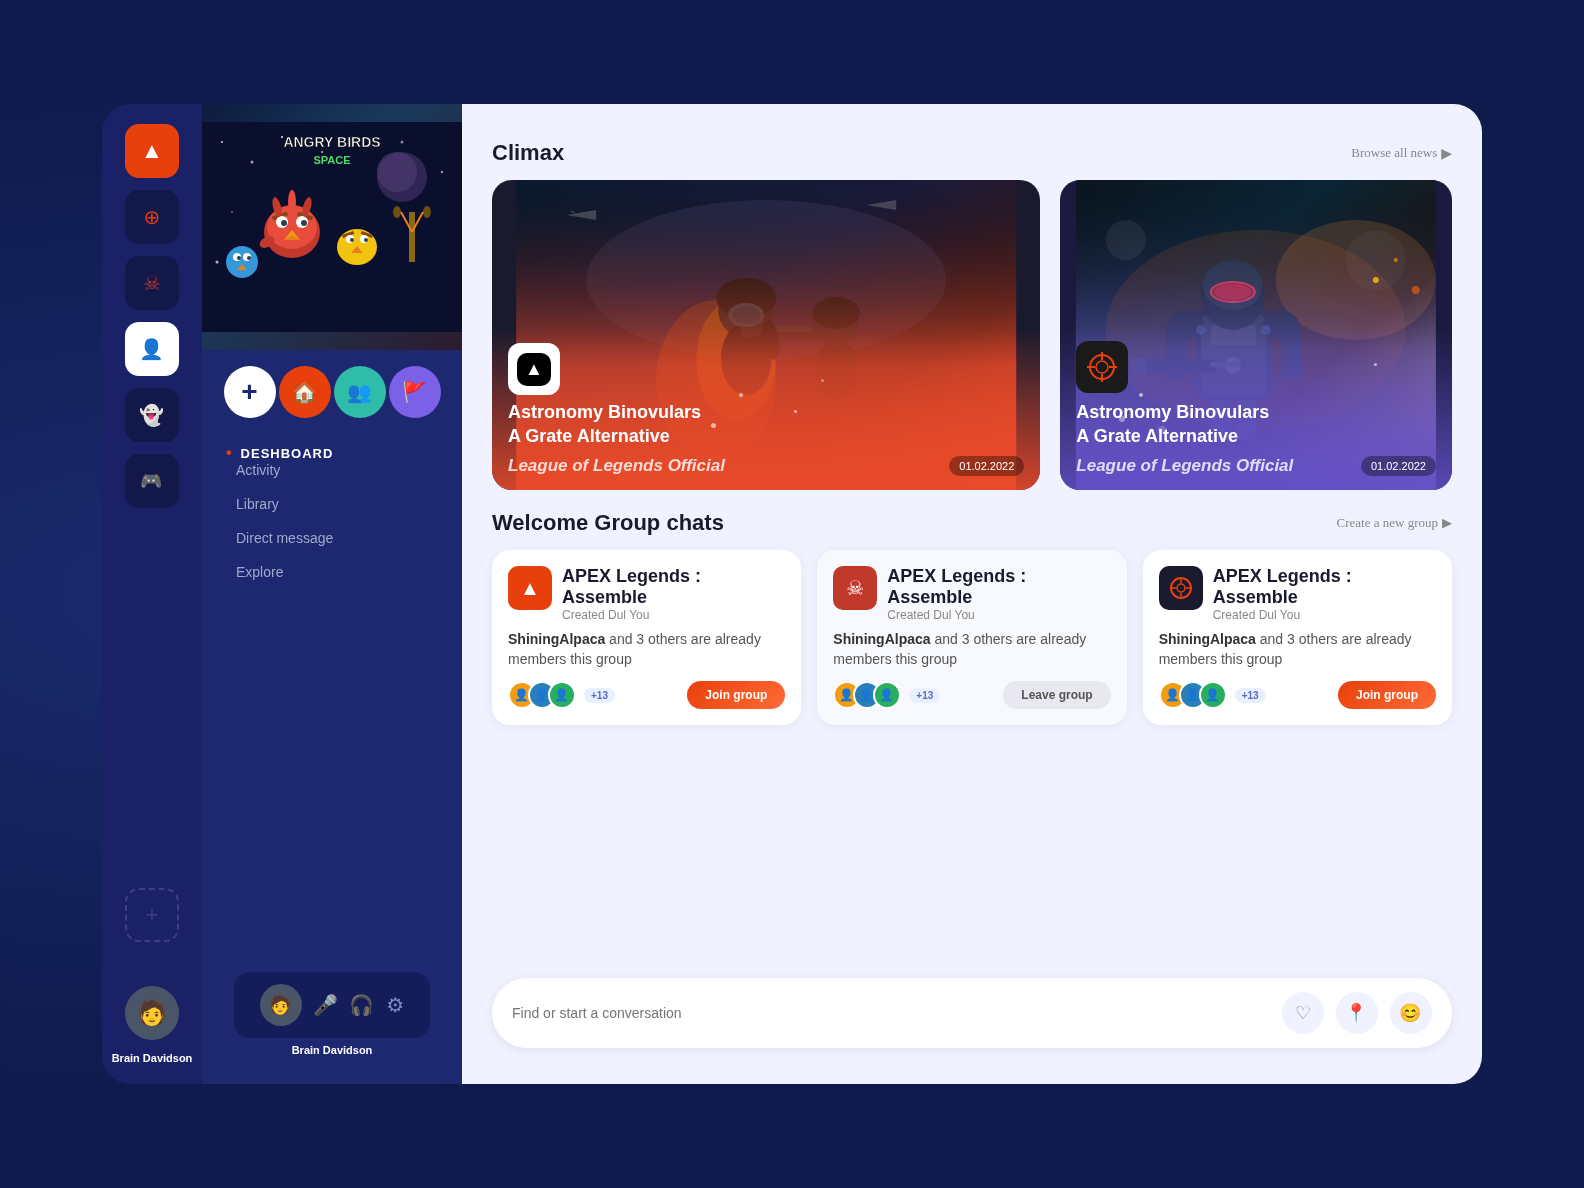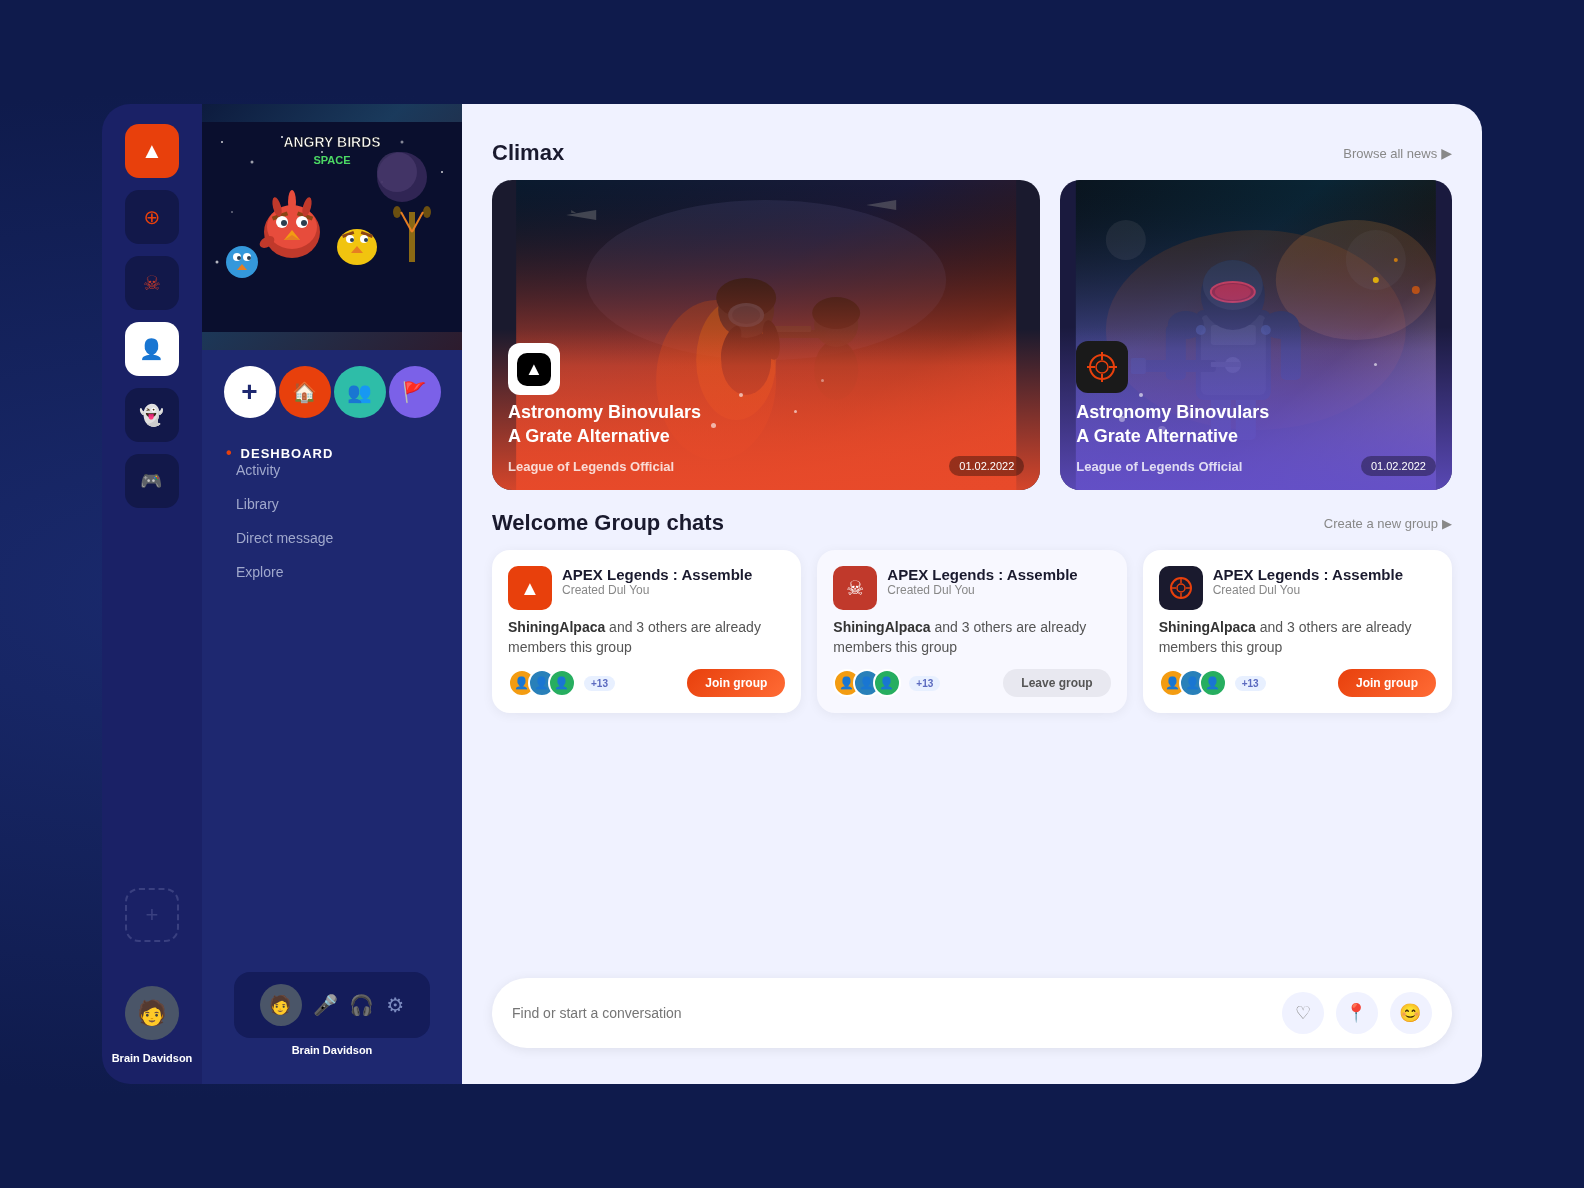--- a/index.html
+++ b/index.html
@@ -206,20 +206,21 @@
       font-weight: 700;
       color: #1a1a2e;
     }
     .section-link {
       font-size: 13px;
       color: #888;
       cursor: pointer;
       display: flex;
       align-items: center;
       gap: 4px;
+      font-family: Liberation Serif, serif;
     }
     .news-row {
       display: flex;
       gap: 20px;
       align-items: flex-start;
     }
     
     .news-card-big {
       flex: 1.4;
       height: 310px;
@@ -256,23 +257,24 @@
       color: #fff;
       line-height: 1.3;
       margin-bottom: 8px;
     }
     .card-footer-row {
       display: flex;
       align-items: center;
       justify-content: space-between;
     }
     .card-source {
-      font-size: 13px;
+      font-size: 17px;
       color: rgba(255,255,255,0.8);
       font-weight: 600;
+      font-style: italic;
     }
     .card-date {
       background: rgba(0,0,0,0.35);
       color: #fff;
       font-size: 11px;
       padding: 4px 10px;
       border-radius: 20px;
     }
     
     .news-card-small {
@@ -311,21 +313,21 @@
       border-radius: 10px;
       display: flex;
       align-items: center;
       justify-content: center;
       font-size: 18px;
       flex-shrink: 0;
     }
     .group-game-icon.apex { background: #e8400c; color: #fff; }
     .group-game-icon.red { background: #c0392b; color: #fff; }
     .group-game-icon.dark2 { background: #1a1a2e; color: #e8400c; }
-    .group-title { font-size: 15px; font-weight: 700; color: #1a1a2e; }
+    .group-title { font-size: 18px; font-weight: 700; color: #1a1a2e; }
     .group-created { font-size: 12px; color: #888; }
     .group-desc { font-size: 14px; color: #555; line-height: 1.4; }
     .group-desc strong { font-weight: 700; color: #333; }
     .group-members-row {
       display: flex;
       align-items: center;
       gap: 8px;
       margin-top: 4px;
     }
     .member-avatars {

